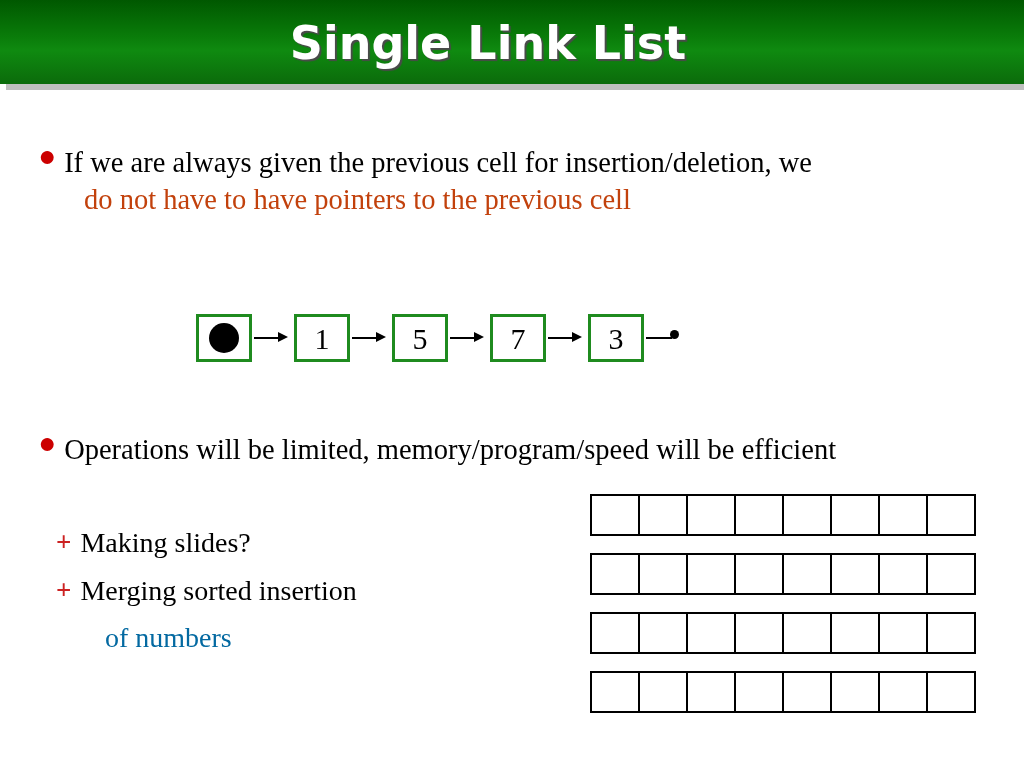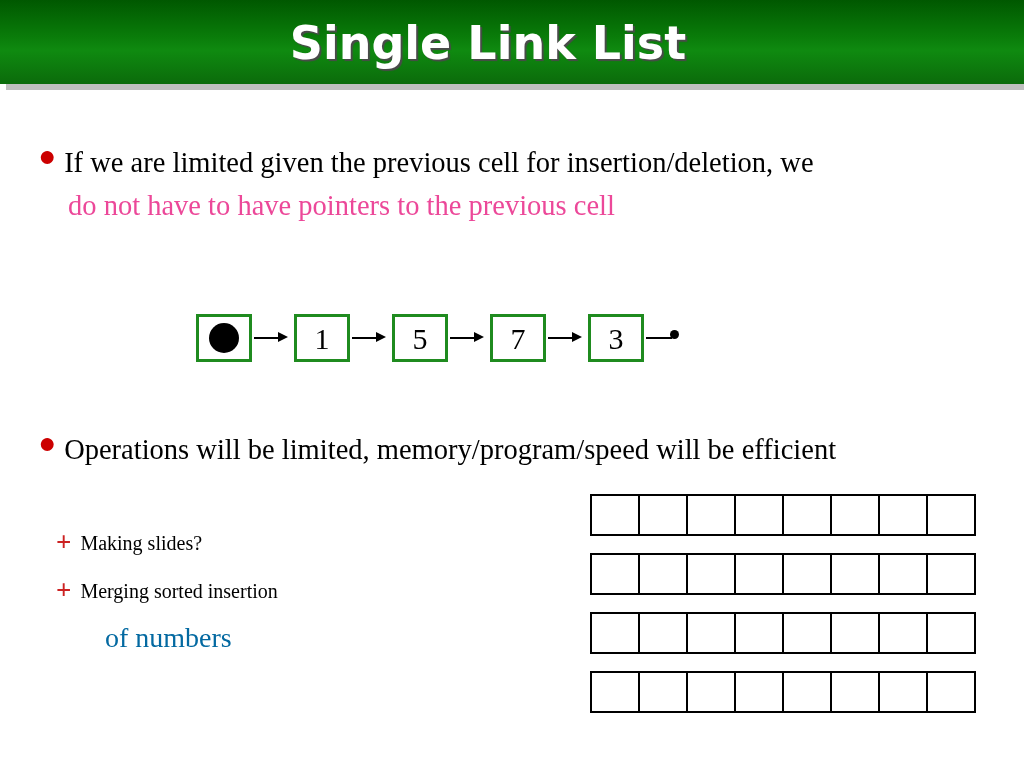--- a/index.html
+++ b/index.html
@@ -63,25 +63,24 @@
   .bullet-text {
     font-size: 28.5px;
     color: #000000;
     line-height: 42px;
   }
 
   #para1 { left: 38px; top: 58px; width: 950px; }
   #para1 .bullet-text { text-indent: 0; }
   .line2 {
     position: absolute;
-    left: 68px;
+    left: 84px;
     top: 100px;
     font-size: 28.5px;
-    color: #ec4899;
-    margin-top: 6px;
+    color: #c2410c;
   }
   .line3 {
     position: absolute;
     left: 52px;
     top: 150px;
     font-size: 28.5px;
     color: #000;
   }
 
   #para2 { left: 38px; top: 345px; width: 960px; }
@@ -160,21 +159,21 @@
   .plus {
     color: #cc2222;
     font-size: 27px;
     line-height: 32px;
     font-family: "Liberation Serif", serif;
     font-weight: bold;
     margin-right: 9px;
     flex: 0 0 auto;
   }
   .sub-text {
-    font-size: 20px;
+    font-size: 28px;
     color: #000;
     line-height: 34px;
   }
   #sub1 { left: 56px; top: 442px; }
   #sub2 { left: 56px; top: 490px; }
   .sub2b {
     position: absolute;
     left: 105px;
     top: 538px;
     font-size: 28px;
@@ -204,21 +203,21 @@
 <body>
 
 <div class="title-bar">
   <div class="title-text">Single Link List</div>
 </div>
 
 <div class="content">
 
   <div class="bullet-row" id="para1">
     <span class="bullet-dot">●</span>
-    <span class="bullet-text">If we are limited given the previous cell for insertion/deletion, we</span>
+    <span class="bullet-text">If we are always given the previous cell for insertion/deletion, we</span>
   </div>
   <div class="line2">do not have to have pointers to the previous cell</div>
 
   <div class="list-diagram">
     <div class="cell head" style="left:0px;">
       <span class="head-dot"></span>
     </div>
     <div class="arrow" style="left:58px;">
       <span class="shaft"></span>
         <span class="head-tri"></span>

